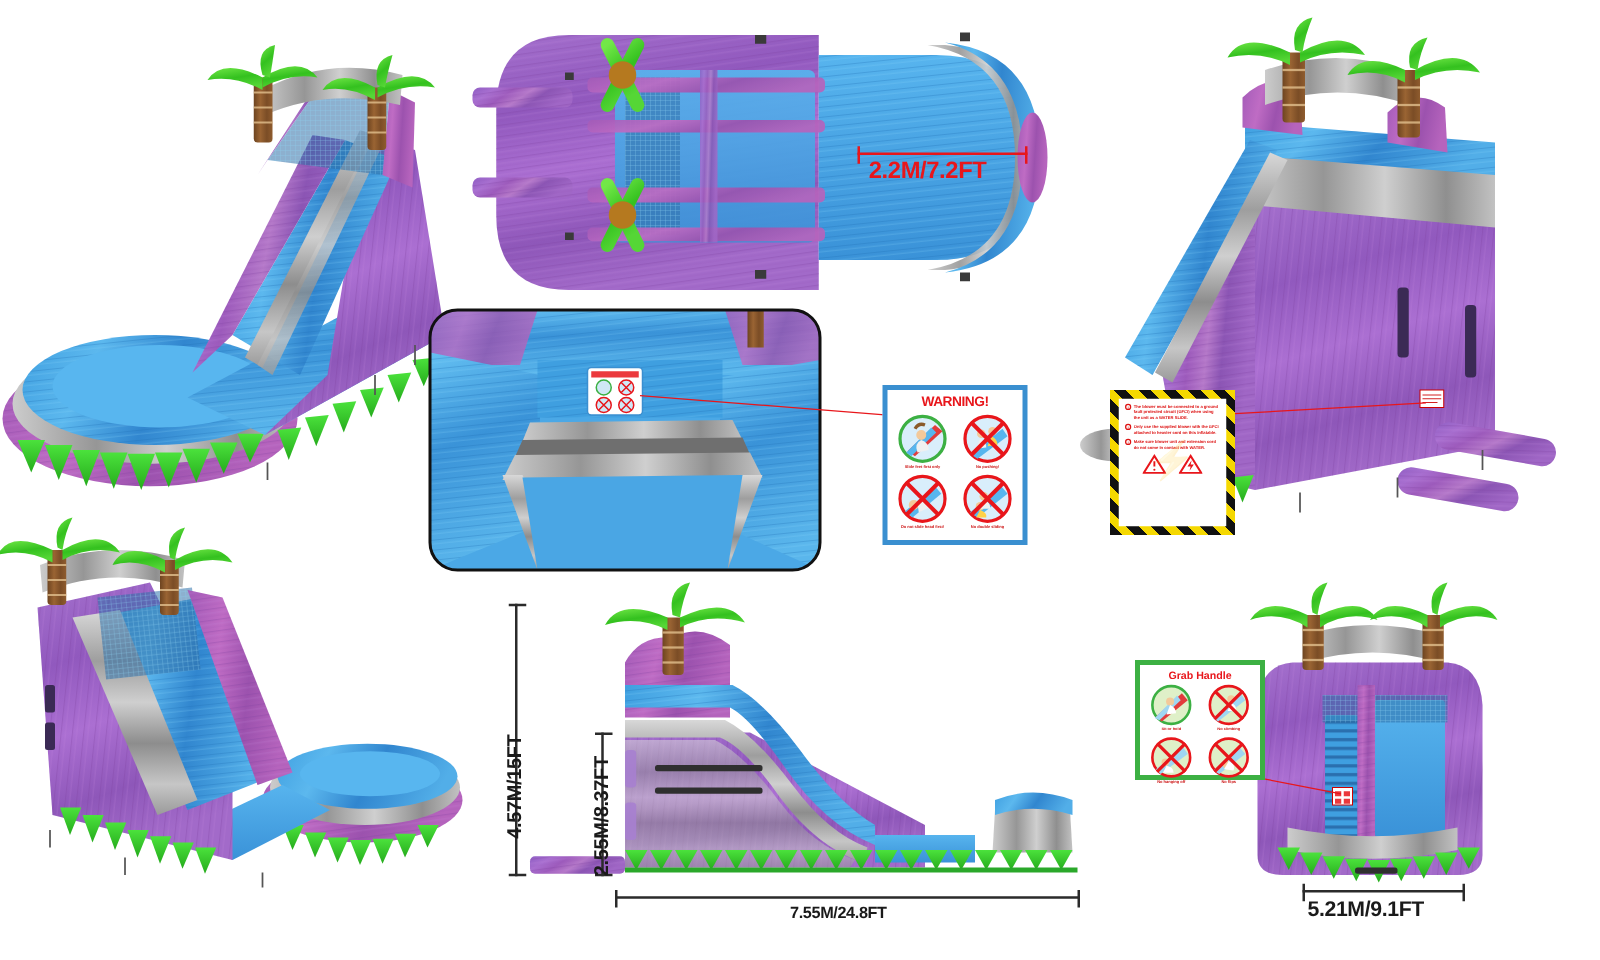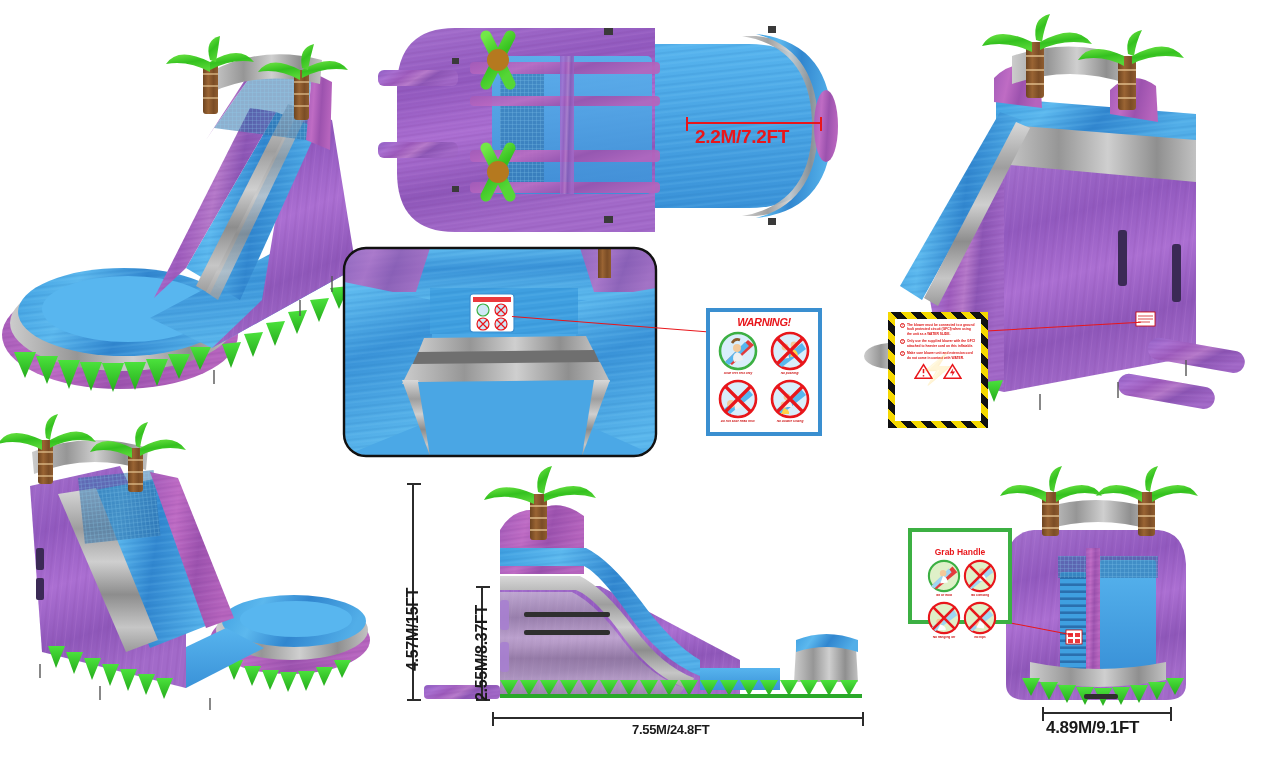--- a/index.html
+++ b/index.html
@@ -32,21 +32,21 @@
 
   .rule-h.red { border-top-color:#e8161b; }
   .rule-h.red::before, .rule-h.red::after { background:#e8161b; }
 
   
   .leader { position:absolute; height:0; border-top:1.4px solid #e8161b; transform-origin:left center; }
 
   
   .wpanel { position:absolute; background:#fff; }
   .wpanel.blue { border:4px solid #3a8fd0; padding:4px 3px; }
-  .wpanel.green { border:4px solid #3cb043; padding:15px; }
+  .wpanel.green { border:4px solid #3cb043; padding:3px; }
   .wpanel.hazard {
     padding:7px;
     background:
       repeating-linear-gradient(45deg,#111 0 7px,#f5d800 7px 14px);
   }
   .wpanel .inner-w { background:#fff; width:100%; height:100%; padding:4px 5px; }
   .wtitle {
     text-align:center; font-weight:bold; color:#e8161b;
     font-family:"Liberation Sans", sans-serif;
   }
@@ -654,27 +654,27 @@
   <div class="rule-v abs" style="left:412px; top:483px; height:218px;"></div>
   <div class="abs dim vert" style="left:404px; top:671px; font-size:16px;">4.57M/15FT</div>
 
   <div class="rule-v abs" style="left:481px; top:586px; height:115px;"></div>
   <div class="abs dim vert" style="left:473px; top:701px; font-size:16px;">2.55M/8.37FT</div>
 
   <div class="rule-h abs" style="left:492px; top:717px; width:372px;"></div>
   <div class="abs dim" style="left:632px; top:722px; font-size:13px;">7.55M/24.8FT</div>
 
   <div class="rule-h abs" style="left:1042px; top:712px; width:130px;"></div>
-  <div class="abs dim" style="left:1046px; top:718px; font-size:17px;">4.89M/9.1FT</div>
+  <div class="abs dim" style="left:1046px; top:718px; font-size:17px;">5.21M/9.1FT</div>
 
   <div class="leader" style="left:512px; top:316px; width:214px; transform:rotate(4.5deg);"></div>
   <div class="leader" style="left:977px; top:331px; width:164px; transform:rotate(-3.2deg);"></div>
   <div class="leader" style="left:1008px; top:622px; width:66px; transform:rotate(11deg);"></div>
 
-  <div class="wpanel blue" style="left:706px; top:308px; width:116px; height:128px;font-style:italic;">
+  <div class="wpanel blue" style="left:706px; top:308px; width:116px; height:128px;">
     <div class="wtitle" style="font-size:11px; letter-spacing:-0.4px; margin-bottom:3px;">WARNING!</div>
     <div class="wgrid">
 
       <div class="wcell">
         <div class="wicon">
           <svg width="40" height="40" viewBox="0 0 40 40">
             <circle cx="20" cy="20" r="18" fill="#d9eefb" stroke="#3cb043" stroke-width="2.6"></circle>
             <path d="M8 30 L30 9 L36 14 L14 34 Z" fill="#e23b3b"></path>
             <path d="M7 31 L27 11 L31 15 L11 34 Z" fill="#57b6ee"></path>
             <circle cx="19" cy="17" r="4" fill="#f3c99a"></circle>

